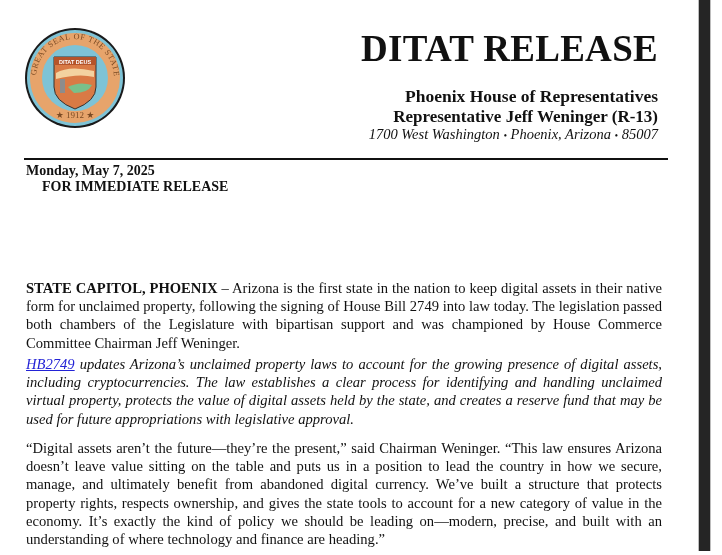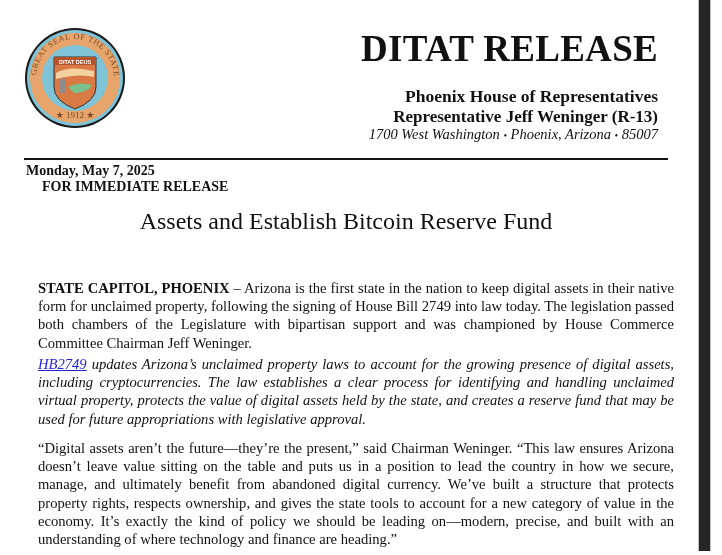--- a/index.html
+++ b/index.html
@@ -7,21 +7,21 @@
   .seal{position:absolute;left:24px;top:27px;width:102px;height:102px;}
   .title{position:absolute;right:64px;top:30px;font-size:37px;font-weight:bold;letter-spacing:0.3px;line-height:1;}
   .org{position:absolute;right:64px;top:88px;font-size:17.5px;font-weight:bold;line-height:1;}
   .rep{position:absolute;right:64px;top:108px;font-size:17px;font-weight:bold;line-height:1;}
   .addr{position:absolute;right:64px;top:127px;font-size:14.5px;line-height:1;font-style:italic;}
   .addr .dot{font-size:10px;vertical-align:middle;}
   .rule{position:absolute;left:24px;top:158px;width:644px;height:2px;background:#111;}
   .date{position:absolute;left:26px;top:163px;font-size:14px;font-weight:bold;line-height:16px;}
   .release{position:absolute;left:26px;top:179px;font-size:14px;font-weight:bold;line-height:16px;margin-left:16px;}
   .headline{position:absolute;left:24px;width:644px;top:207px;text-align:center;font-size:24px;line-height:29px;}
-  .para{position:absolute;left:26px;width:636px;font-size:14.6px;line-height:18.2px;text-align:justify;margin-left:12px;}
+  .para{position:absolute;left:26px;width:636px;font-size:14.6px;line-height:18.2px;text-align:justify;}
   .p1{top:279px;}
   .p2{top:355px;font-style:italic;}
   .p3{top:439px;}
   .lead{font-weight:bold;}
   .link{color:#1a0dab;text-decoration:underline;color:#2323d6;}
   .quote{font-weight:normal;}
   .scrollbar{position:absolute;left:698px;top:0;width:11px;height:551px;background:#252525;border-left:1px solid #bdbdbd;border-right:1px solid #bdbdbd;}
 </style>
 </head>
 <body>
@@ -58,21 +58,20 @@
   <span class="dot">•</span>
   <span>85007</span>
 </div>
 
 <div class="rule"></div>
 
 <div class="date">Monday, May 7, 2025</div>
 <div class="release">FOR IMMEDIATE RELEASE</div>
 
 <div class="headline">
-  <div>Assets and Establish Bitcoin Reserve Fund</div>
 </div>
 
 <div class="para p1"><span class="lead">STATE CAPITOL, PHOENIX</span><span> – Arizona is the first state in the nation to keep digital assets in their native form for unclaimed property, following the signing of House Bill 2749 into law today. The legislation passed both chambers of the Legislature with bipartisan support and was championed by House Commerce Committee Chairman Jeff Weninger.</span></div>
 
 <div class="para p2"><a class="link" href="#">HB2749</a><span> updates Arizona’s unclaimed property laws to account for the growing presence of digital assets, including cryptocurrencies. The law establishes a clear process for identifying and handling unclaimed virtual property, protects the value of digital assets held by the state, and creates a reserve fund that may be used for future appropriations with legislative approval.</span></div>
 
 <div class="para p3"><span class="quote">“Digital assets aren’t the future—they’re the present,”</span><span> said Chairman Weninger. </span><span class="quote">“This law ensures Arizona doesn’t leave value sitting on the table and puts us in a position to lead the country in how we secure, manage, and ultimately benefit from abandoned digital currency. We’ve built a structure that protects property rights, respects ownership, and gives the state tools to account for a new category of value in the economy. It’s exactly the kind of policy we should be leading on—modern, precise, and built with an understanding of where technology and finance are heading.”</span></div>
 
 <div class="scrollbar"></div>
 

